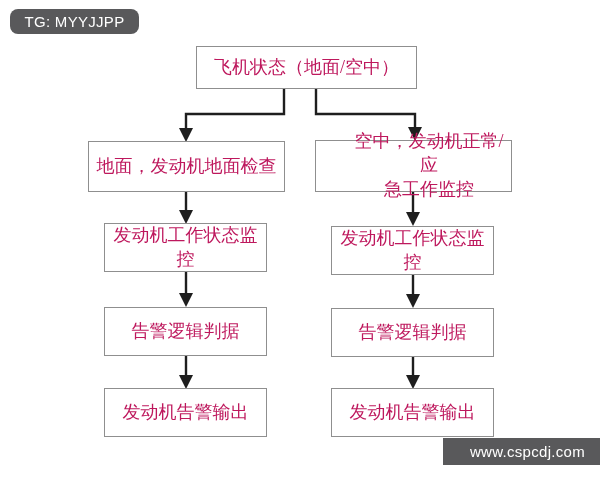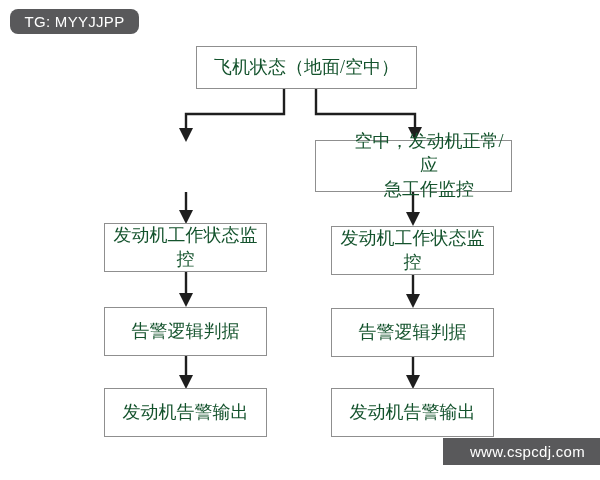--- a/index.html
+++ b/index.html
@@ -10,21 +10,21 @@
   .wm{
     position:absolute;background:#59595b;color:#ffffff;
     font-family:"Liberation Sans","DejaVu Sans",sans-serif;
     display:flex;align-items:center;justify-content:center;
     letter-spacing:0.3px;
   }
   .wm-top{left:10px;top:9px;width:129px;height:25px;font-size:15px;border-radius:8px;}
   .wm-bottom{left:443px;top:438px;width:169px;height:27px;font-size:15px;}
   .node{
     position:absolute;box-sizing:border-box;
-    border:1.5px solid #8f8f8f;background:#ffffff;color:#14532d;
+    border:1.5px solid #8f8f8f;background:#ffffff;color:#be185d;
     display:flex;align-items:center;justify-content:center;
     text-align:center;font-size:18px;line-height:1.32;white-space:pre-line;
   }
   .n-root{left:196px;top:46px;width:221px;height:43px;}
   .n-l1{left:88px; top:141px;width:197px;height:51px;}
   .n-r1{left:315px;top:140px;width:197px;height:52px;padding-left:31px;}
   .n-l2{left:104px;top:223px;width:163px;height:49px;}
   .n-r2{left:331px;top:226px;width:163px;height:49px;}
   .n-l3{left:104px;top:307px;width:163px;height:49px;}
   .n-r3{left:331px;top:308px;width:163px;height:49px;}
@@ -58,20 +58,21 @@
       <polygon points="179,293 193,293 186,307"></polygon>
       <polygon points="179,375 193,375 186,389"></polygon>
       <polygon points="406,212 420,212 413,226"></polygon>
       <polygon points="406,294 420,294 413,308"></polygon>
       <polygon points="406,375 420,375 413,389"></polygon>
     </g>
   </svg>
 
   <div class="node n-root">飞机状态（地面/空中）</div>
 
+  <div class="node n-l1">地面，发动机地面检查</div>
   <div class="node n-r1">空中，发动机正常/应
 急工作监控</div>
 
   <div class="node n-l2">发动机工作状态监
 控</div>
   <div class="node n-r2">发动机工作状态监
 控</div>
 
   <div class="node n-l3">告警逻辑判据</div>
   <div class="node n-r3">告警逻辑判据</div>

